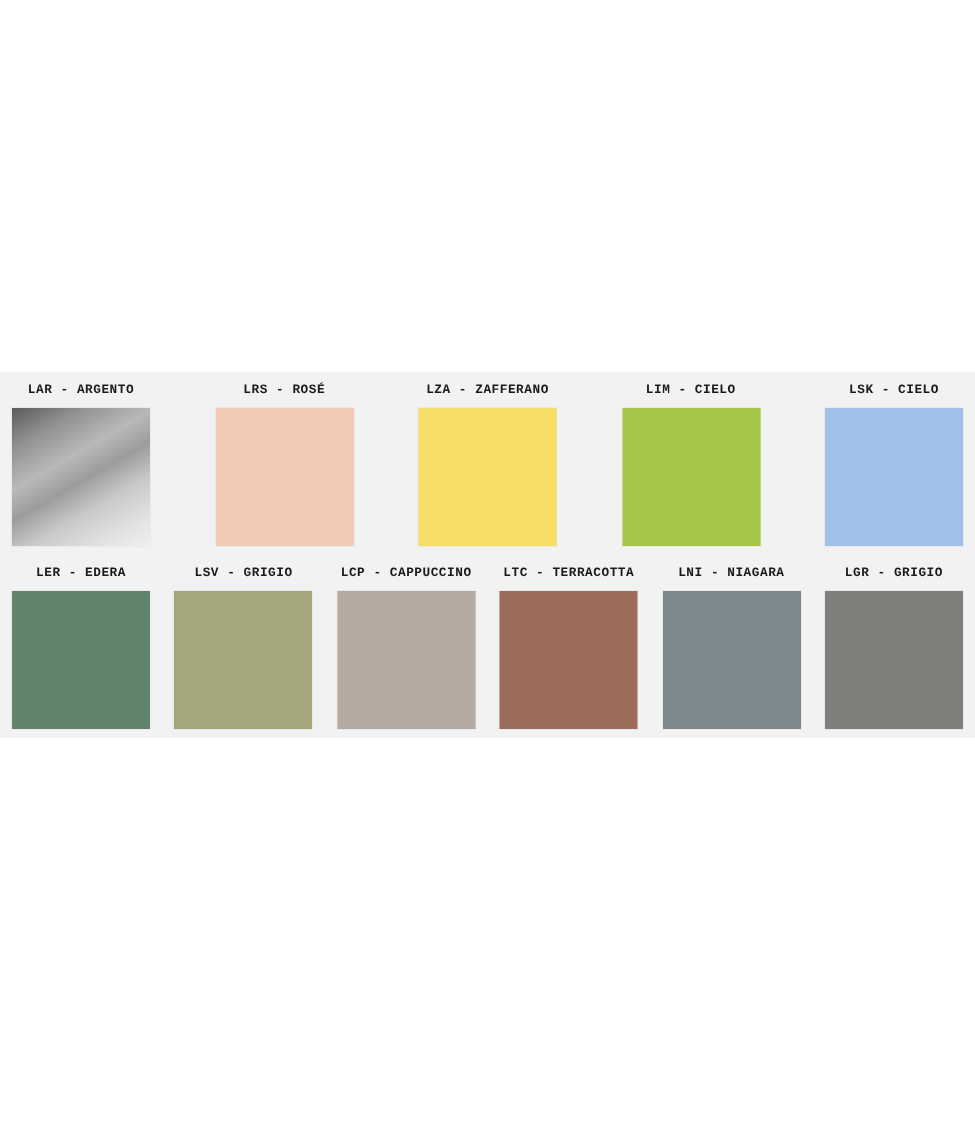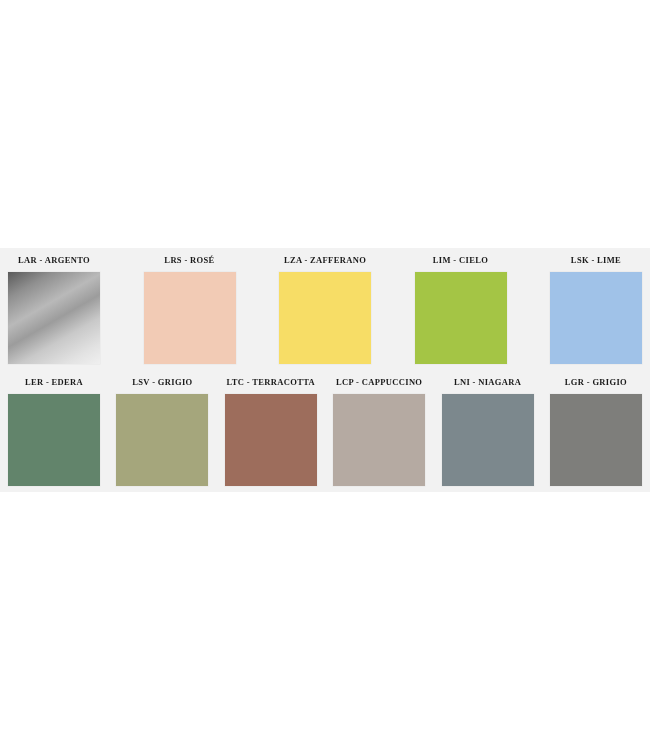--- a/index.html
+++ b/index.html
@@ -53,21 +53,21 @@
 
   .swatch-label {
     height: 24px;
     line-height: 24px;
     text-align: center;
     font-size: 8.5px;
     font-weight: bold;
     letter-spacing: 0.35px;
     color: #1a1a1a;
     white-space: nowrap;
-    font-family: Liberation Serif, serif;
+    font-family: Liberation Mono, monospace;
   }
 
   .swatch-chip {
     width: 92px;
     height: 92px;
     margin: 0 auto;
     background: #cccccc;
     box-shadow: 0 0 0 0.5px rgba(0,0,0,0.05);
   }
 
@@ -101,41 +101,41 @@
       </div>
       <div class="swatch-cell">
         <div class="swatch-label">LZA - ZAFFERANO</div>
         <div class="swatch-chip" style="background: rgb(247, 221, 102);"></div>
       </div>
       <div class="swatch-cell">
         <div class="swatch-label">LIM - CIELO</div>
         <div class="swatch-chip" style="background: rgb(164, 197, 69);"></div>
       </div>
       <div class="swatch-cell">
-        <div class="swatch-label">LSK - LIME</div>
+        <div class="swatch-label">LSK - CIELO</div>
         <div class="swatch-chip" style="background: rgb(160, 194, 232);"></div>
       </div>
     </div>
 
     <div class="swatch-row">
       <div class="swatch-cell">
         <div class="swatch-label">LER - EDERA</div>
         <div class="swatch-chip" style="background: rgb(98, 132, 107);"></div>
       </div>
       <div class="swatch-cell">
         <div class="swatch-label">LSV - GRIGIO</div>
         <div class="swatch-chip" style="background: rgb(165, 166, 124);"></div>
       </div>
       <div class="swatch-cell">
+        <div class="swatch-label">LCP - CAPPUCCINO</div>
+        <div class="swatch-chip" style="background: rgb(181, 170, 162);"></div>
+      </div>
+      <div class="swatch-cell">
         <div class="swatch-label">LTC - TERRACOTTA</div>
         <div class="swatch-chip" style="background: rgb(157, 109, 92);"></div>
-      </div>
-      <div class="swatch-cell">
-        <div class="swatch-label">LCP - CAPPUCCINO</div>
-        <div class="swatch-chip" style="background: rgb(181, 170, 162);"></div>
       </div>
       <div class="swatch-cell">
         <div class="swatch-label">LNI - NIAGARA</div>
         <div class="swatch-chip" style="background: rgb(124, 136, 141);"></div>
       </div>
       <div class="swatch-cell">
         <div class="swatch-label">LGR - GRIGIO</div>
         <div class="swatch-chip" style="background: rgb(126, 126, 123);"></div>
       </div>
     </div>

